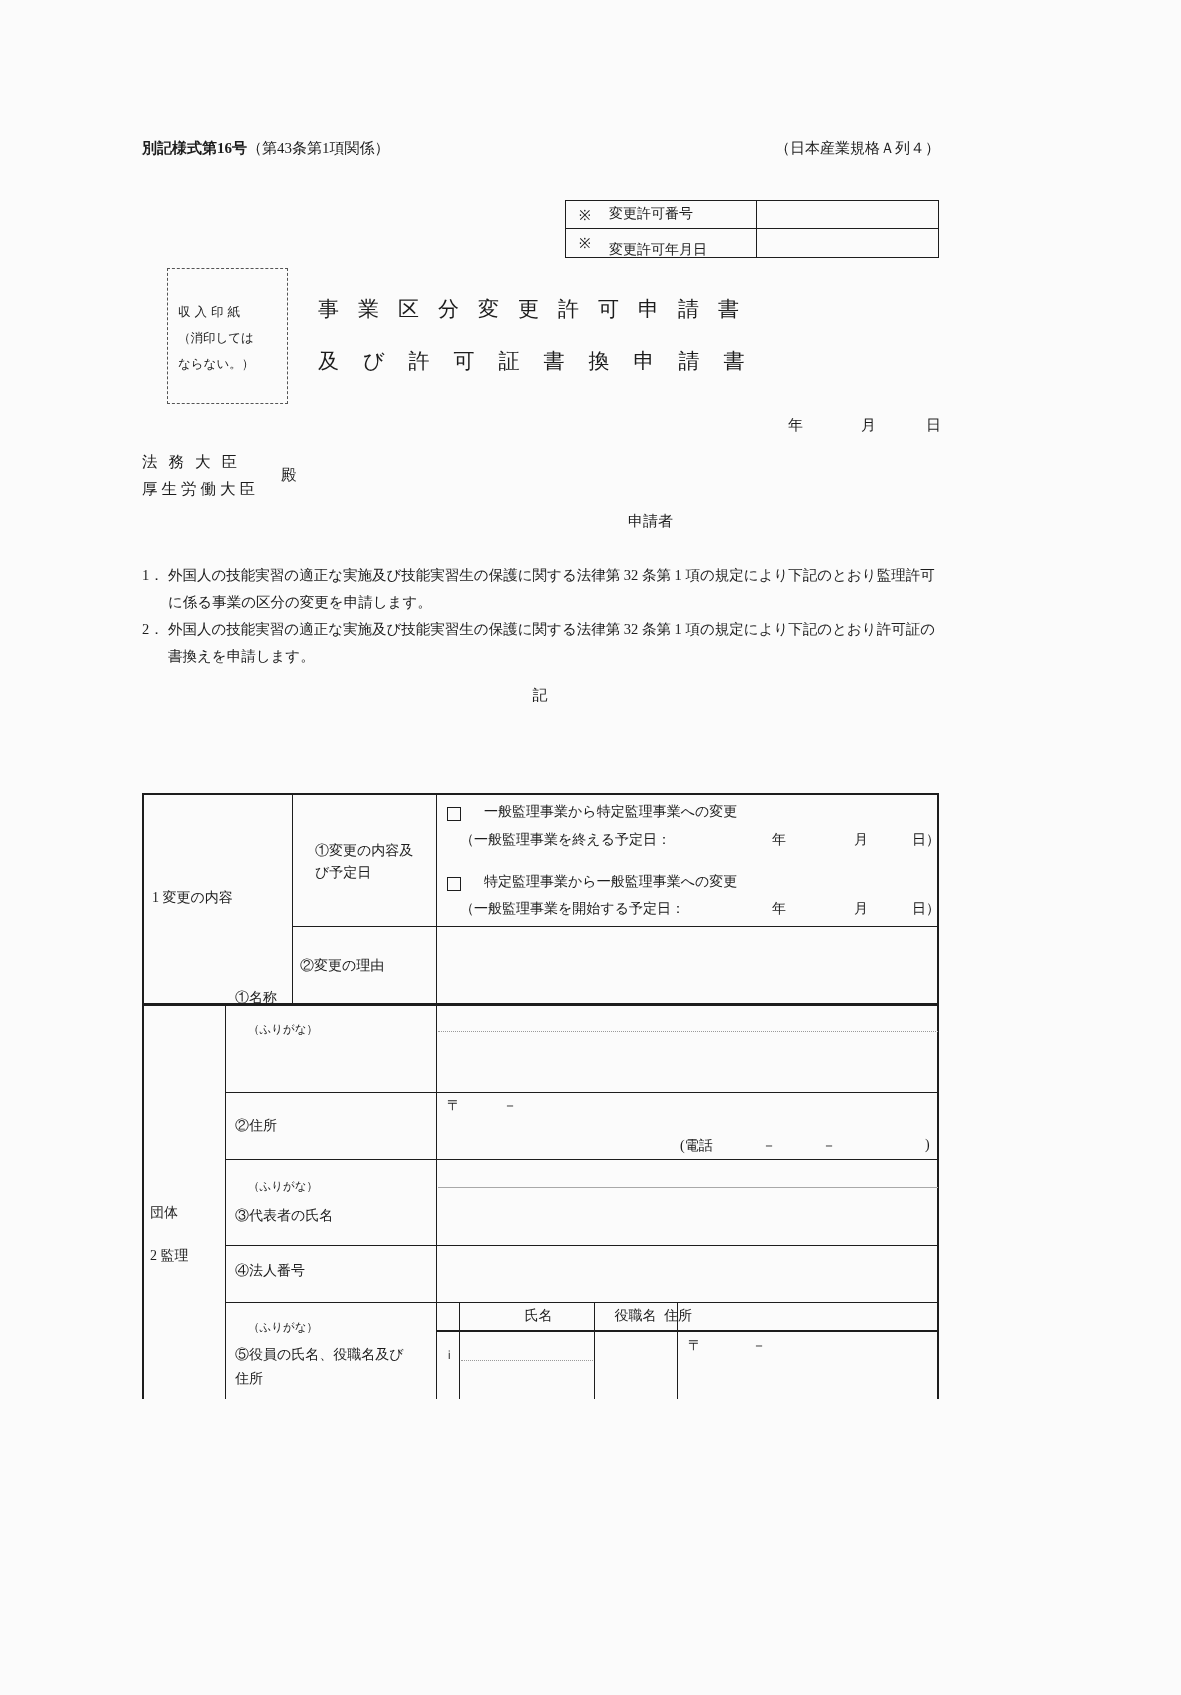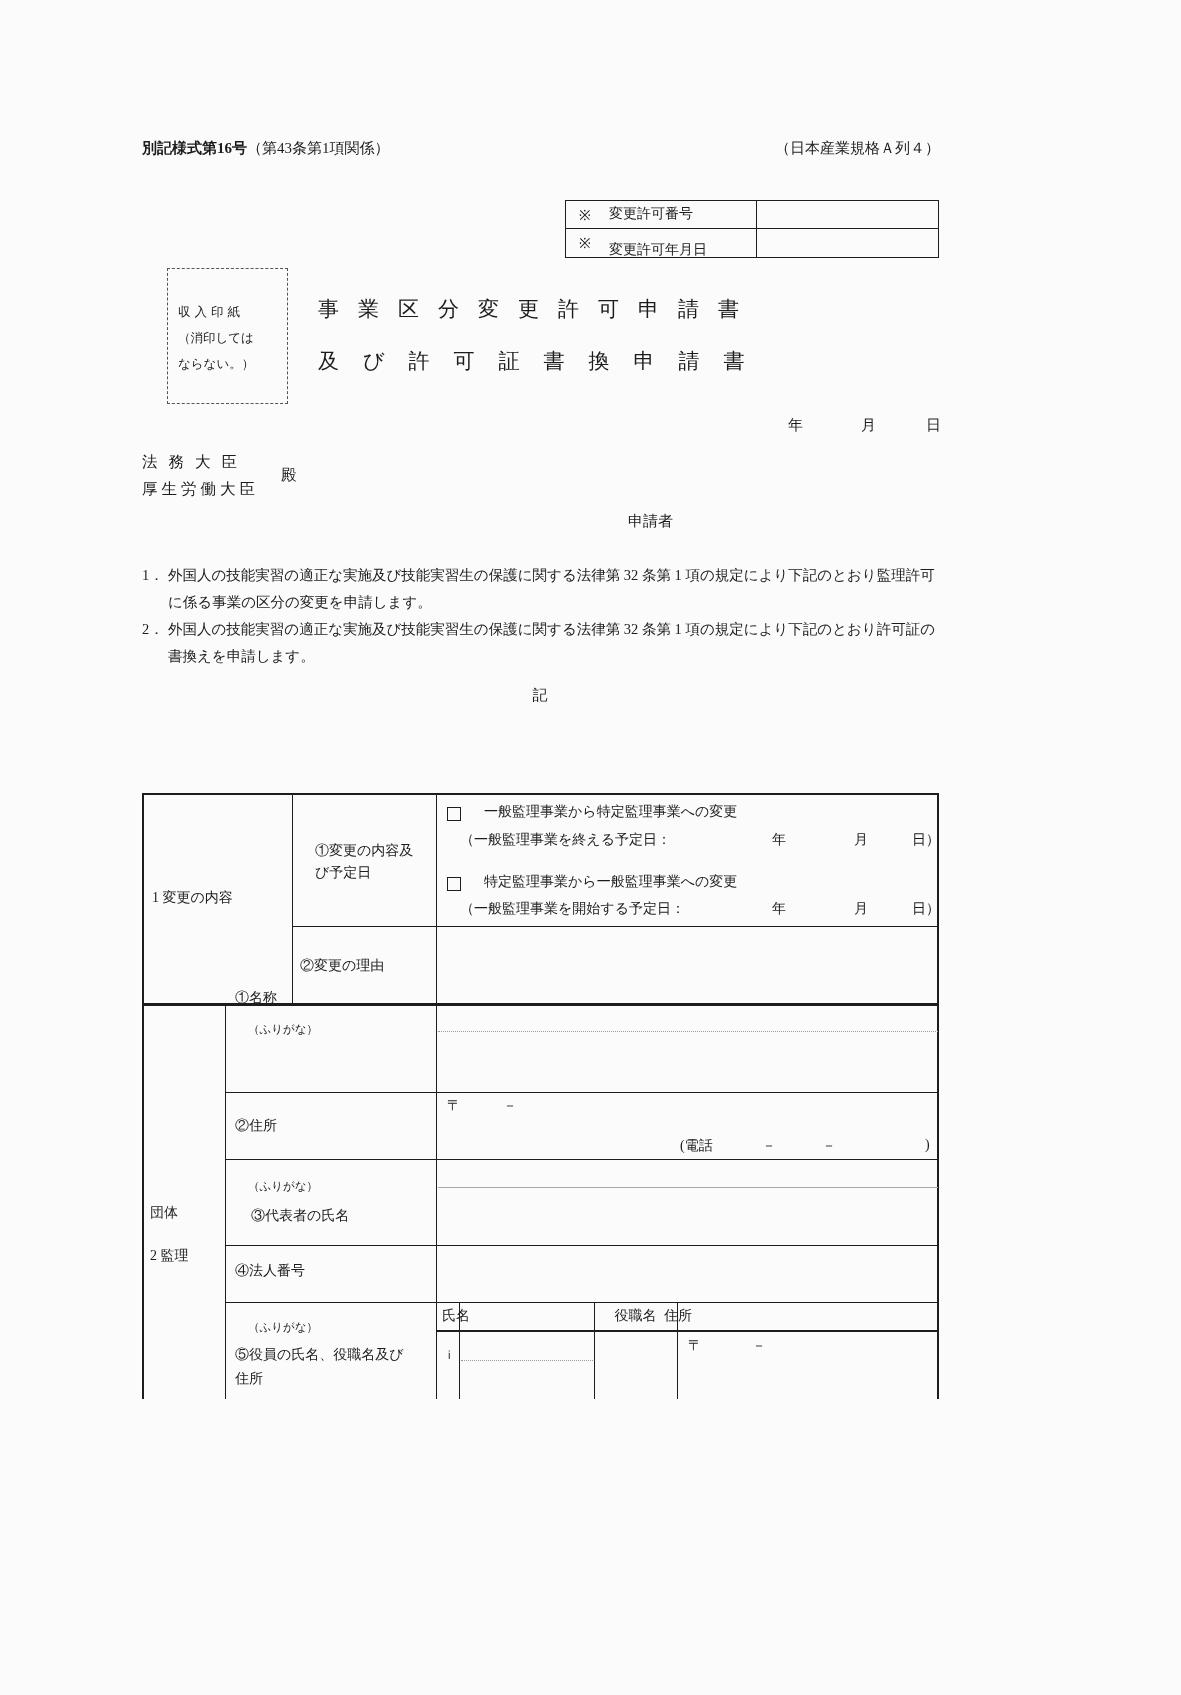--- a/index.html
+++ b/index.html
@@ -148,28 +148,28 @@
 
   <span class="abs f14" style="left:235px; top:1117px;">②住所</span>
   <span class="abs f14" style="left:447px; top:1097px;">〒</span>
   <span class="abs f14" style="left:503px; top:1097px;">－</span>
   <span class="abs f14" style="left:680px; top:1137px;">(電話</span>
   <span class="abs f14" style="left:762px; top:1137px;">－</span>
   <span class="abs f14" style="left:822px; top:1137px;">－</span>
   <span class="abs f14" style="left:925px; top:1137px;">)</span>
 
   <span class="abs f11" style="left:248px; top:1179px;">（ふりがな）</span>
-  <span class="abs f14" style="left:235px; top:1207px;margin-left:16px;">③代表者の氏名</span>
+  <span class="abs f14" style="left:235px; top:1207px;">③代表者の氏名</span>
 
   <span class="abs f14" style="left:235px; top:1262px;">④法人番号</span>
 
   <span class="abs f11" style="left:248px; top:1320px;">（ふりがな）</span>
   <div class="wrap f14" style="left:235px; top:1343px; width:172px; line-height:24px;">⑤役員の氏名、役職名及び住所</div>
 
-  <div class="abs f14" style="left:442px; top:1307px; width:135px; text-align:left;">氏名</div>
+  <div class="abs f14" style="left:471px; top:1307px; width:135px; text-align:center;">氏名</div>
   <div class="abs f14" style="left:594px; top:1307px; width:83px; text-align:center;">役職名</div>
   <div class="abs f14" style="left:664px; top:1307px; width:274px; ">住所</div>
 
   <span class="abs f12" style="left:443px; top:1347px;">ｉ</span>
   <span class="abs f14" style="left:688px; top:1337px;">〒</span>
   <span class="abs f14" style="left:752px; top:1337px;">－</span>
 
 </div>
 
 </body></html>

